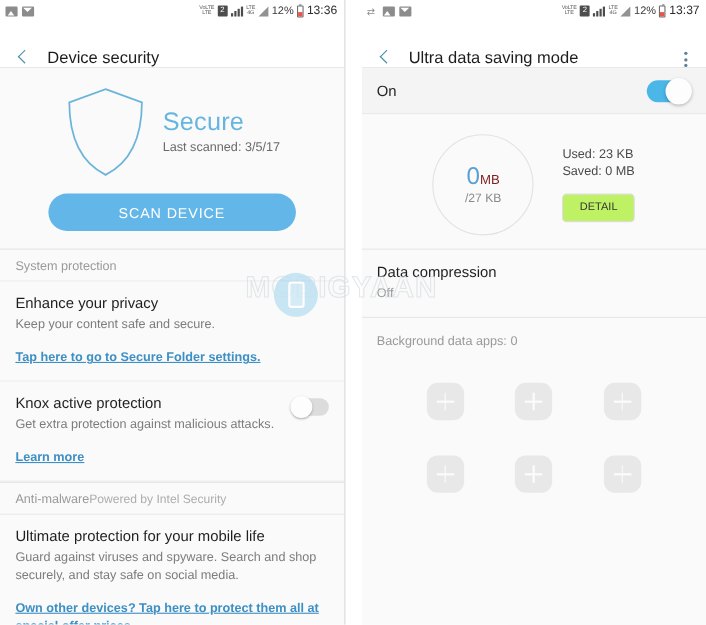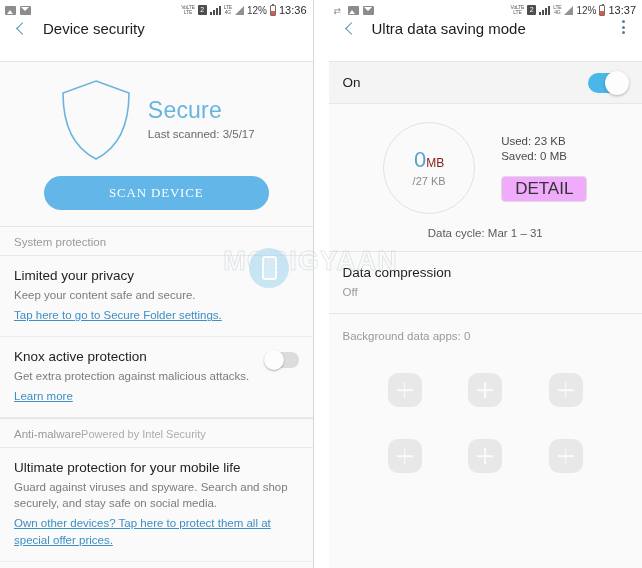--- a/index.html
+++ b/index.html
@@ -60,21 +60,21 @@
   .batt::before {
     content:""; position:absolute; top:-2px; left:1.5px; width:2px; height:1.5px; background:#6d6d6d;
   }
   .batt::after {
     content:""; position:absolute; bottom:0; left:0; right:0; height:35%; background:#e8564a;
   }
   .clock { font-size: 11px; color: #2b2b2b; }
 
   
   .appbar {
-    height: 42px; background: #ffffff; display: flex; align-items: flex-start;
+    height: 42px; background: #ffffff; display: flex; align-items: flex-end;
     padding: 0 10px 0 12px; border-bottom: 1px solid #e6e6e6;
   }
   .backchev {
     width: 18px; height: 18px; position: relative; cursor: pointer; flex: none;
   }
   .backchev::before {
     content: ""; position: absolute; left: 6px; top: 4px;
     width: 8px; height: 8px; border-left: 1.5px solid #4b8faa;
     border-bottom: 1.5px solid #4b8faa; transform: rotate(45deg);
   }
@@ -87,38 +87,38 @@
   .hero { background: #fafafa; padding: 16px 0 16px; }
   .hero-top { display: flex; align-items: center; justify-content: center; gap: 14px; padding: 0 16px; }
   .shield { width: 76px; height: 84px; flex: none; }
   .hero-txt { margin-top: -4px; }
   .secure-word { font-size: 23px; color: #66b5df; font-weight: 400; letter-spacing: .2px;}
   .lastscan { font-size: 11.5px; color: #6a6a6a; margin-top: 4px; }
   .scanbtn {
     margin: 14px auto 0; width: 225px; height: 34px; border-radius: 17px;
     background: #63b6e8; color: #ffffff; font-size: 13px; letter-spacing: .8px;
     display: flex; align-items: center; justify-content: center; border: none; cursor: pointer;
-    font-family: Liberation Serif, serif;
+    font-family: Liberation Sans, sans-serif;
   }
   .sec-head {
     font-size: 11.5px; color: #9a9a9a; padding: 9px 14px 7px;
     border-top: 1px solid #e4e4e4; border-bottom: 1px solid #e9e9e9;
     display: flex; justify-content: flex-start; align-items: center; background:#fafafa;
   }
   .sec-head .by { font-size: 11px; color: #adadad; }
   .row {
     padding: 11px 14px 12px; border-bottom: 1px solid #ececec;
     display: flex; align-items: flex-start; background: #fafafa;
   }
   .row .col { flex: 1; min-width: 0; }
   .r-title { font-size: 13.5px; color: #1f1f1f; line-height: 1.35; }
   .r-sub { font-size: 11.5px; color: #7c7c7c; margin-top: 2px; line-height: 1.4; }
   .r-link {
-    font-size: 11.5px; color: #3d8fc4; margin-top: 4px; line-height: 1.45;
-    text-decoration: underline; cursor: pointer; display: inline-block;
+    font-size: 11.5px; color: #3d8fc4; margin-top: 14px; line-height: 1.45;
+    text-decoration: underline; cursor: pointer; display: inline-block; font-weight: bold;
   }
   .toggle {
     width: 34px; height: 16px; border-radius: 8px; background: #dcdcdc;
     position: relative; flex: none; margin-top: 4px; cursor: pointer;
   }
   .toggle .knob {
     position: absolute; top: -2px; left: -1px; width: 20px; height: 20px;
     border-radius: 50%; background: #fdfdfd; box-shadow: 0 1px 2px rgba(0,0,0,.3);
   }
 
@@ -143,22 +143,22 @@
     display: flex; flex-direction: column; align-items: center; justify-content: center;
     background: #fafafa; flex: none;
   }
   .donut .amt { font-size: 22px; color: #5a9fd4; line-height: 1; }
   .donut .amt .unit { font-size: 12px; color: #7f1d1d; }
   .donut .total { font-size: 11px; color: #8a8a8a; margin-top: 4px; }
   .usage-right { display: flex; flex-direction: column; gap: 3px; }
   .ustat { font-size: 11.5px; color: #4a4a4a; }
   .detailbtn {
     margin-top: 11px; align-self: flex-start; min-width: 66px; height: 26px;
-    border: 1px solid #dcdcdc; border-radius: 4px; background: #f0abfc;
-    font-size: 17px; color: #333; padding: 0 13px; cursor: pointer;
+    border: 1px solid #dcdcdc; border-radius: 4px; background: #bef264;
+    font-size: 10px; color: #333; padding: 0 13px; cursor: pointer;
     font-family: "Liberation Sans", sans-serif;
   }
   .cycle { text-align: center; font-size: 11.5px; color: #5a5a5a; margin-top: 13px; }
   .rrow {
     padding: 12px 14px 13px; border-top: 1px solid #e6e6e6; background: #fafafa;
   }
   .rrow .r-title { font-size: 13.5px; color: #1f1f1f; }
   .rrow .r-sub { font-size: 11.5px; color: #9a9a9a; margin-top: 2px; }
   .grid {
     display: grid; grid-template-columns: repeat(3, 1fr); row-gap: 32px;
@@ -250,21 +250,21 @@
         <button class="scanbtn">SCAN DEVICE</button>
       </div>
 
       <div class="sec-head">
         <span>System protection</span>
         <span class="by"></span>
       </div>
 
       <div class="row">
         <div class="col">
-          <div class="r-title">Limited your privacy</div>
+          <div class="r-title">Enhance your privacy</div>
           <div class="r-sub">Keep your content safe and secure.</div>
           <span class="r-link">Tap here to go to Secure Folder settings.</span>
         </div>
       </div>
 
       <div class="row">
         <div class="col">
           <div class="r-title">Knox active protection</div>
           <div class="r-sub">Get extra protection against malicious attacks.</div>
           <span class="r-link">Learn more</span>
@@ -352,21 +352,20 @@
           <div class="donut">
             <div class="amt"><span>0</span><span class="unit">MB</span></div>
             <div class="total">/27 KB</div>
           </div>
           <div class="usage-right">
             <div class="ustat">Used: 23 KB</div>
             <div class="ustat">Saved: 0 MB</div>
             <button class="detailbtn">DETAIL</button>
           </div>
         </div>
-        <div class="cycle">Data cycle: Mar 1 – 31</div>
       </div>
 
       <div class="rrow">
         <div class="r-title">Data compression</div>
         <div class="r-sub">Off</div>
       </div>
 
       <div class="rrow">
         <div class="r-sub">Background data apps: 0</div>
       </div>

